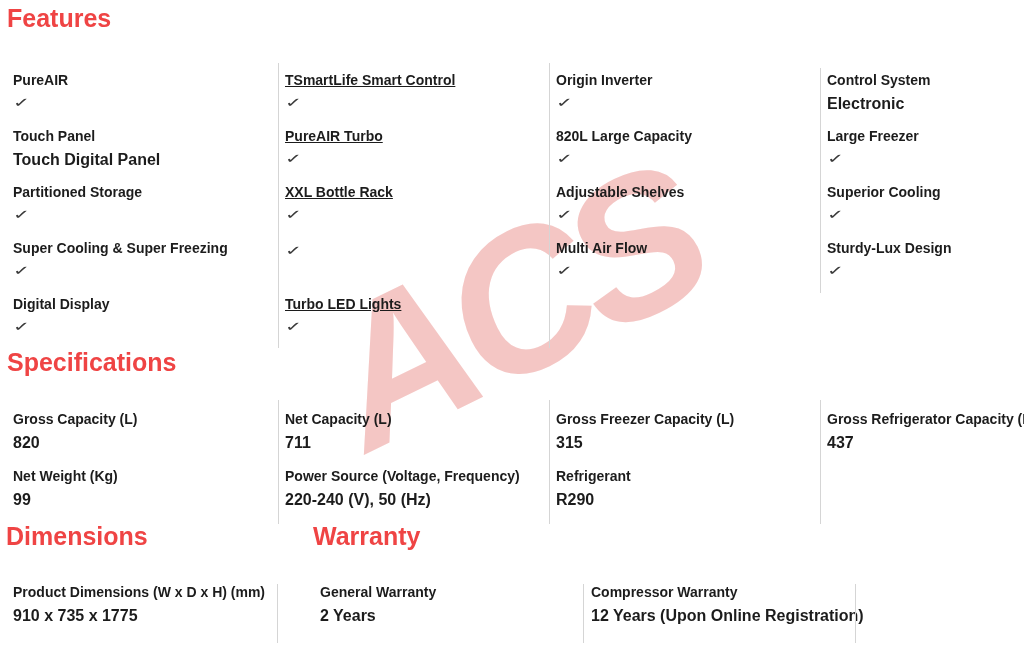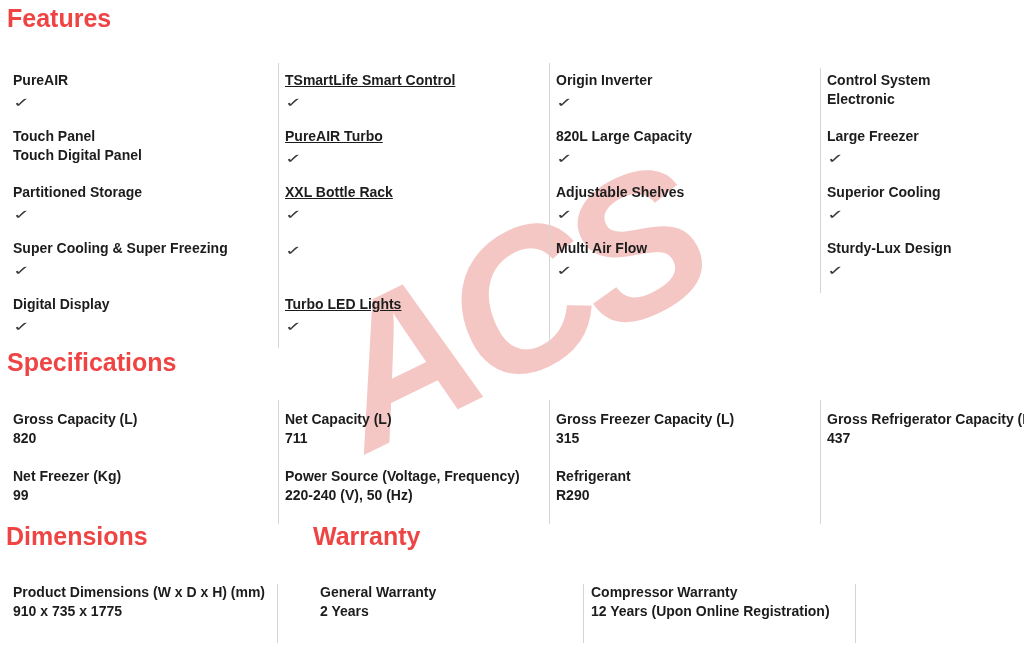--- a/index.html
+++ b/index.html
@@ -23,21 +23,21 @@
     transform:rotate(-26deg);transform-origin:center center;
     user-select:none;
   }
 
   .col{position:absolute;z-index:1;}
   .cell{box-sizing:border-box;}
   .f-cell{height:56px;padding-top:7px;}
   .s-cell{height:57px;padding-top:9px;}
   .b-cell{padding-top:8px;}
   .label{font-size:14px;font-weight:700;line-height:20px;white-space:nowrap;}
-  .value{font-size:14px;font-weight:700;line-height:18px;white-space:nowrap;}
+  .value{font-size:16px;font-weight:700;line-height:18px;margin-top:5px;white-space:nowrap;}
   .check{
     display:inline-block;margin-top:4px;font-size:14px;line-height:16px;color:#3a3a3a;
     transform:scaleX(1.45) scaleY(0.95);transform-origin:left center;font-weight:400;
   }
   .divider{position:absolute;width:1px;background:#d5d5d5;z-index:1;}
 
   
   #fcol0{left:13px;top:63px;width:258px;}
   #fcol1{left:285px;top:63px;width:258px;text-decoration:underline;}
   #fcol2{left:556px;top:63px;width:258px;}
@@ -149,21 +149,21 @@
   <div class="divider" style="left:820px;top:68px;height:225px;"></div>
 
   <div class="heading" id="heading-specifications">Specifications</div>
 
   <div class="col" id="scol0">
     <div class="cell s-cell">
       <div class="label">Gross Capacity (L)</div>
       <div class="value">820</div>
     </div>
     <div class="cell s-cell">
-      <div class="label">Net Freezer (Kg)</div>
+      <div class="label">Net Weight (Kg)</div>
       <div class="value">99</div>
     </div>
   </div>
 
   <div class="col" id="scol1">
     <div class="cell s-cell">
       <div class="label">Net Capacity (L)</div>
       <div class="value">711</div>
     </div>
     <div class="cell s-cell">

